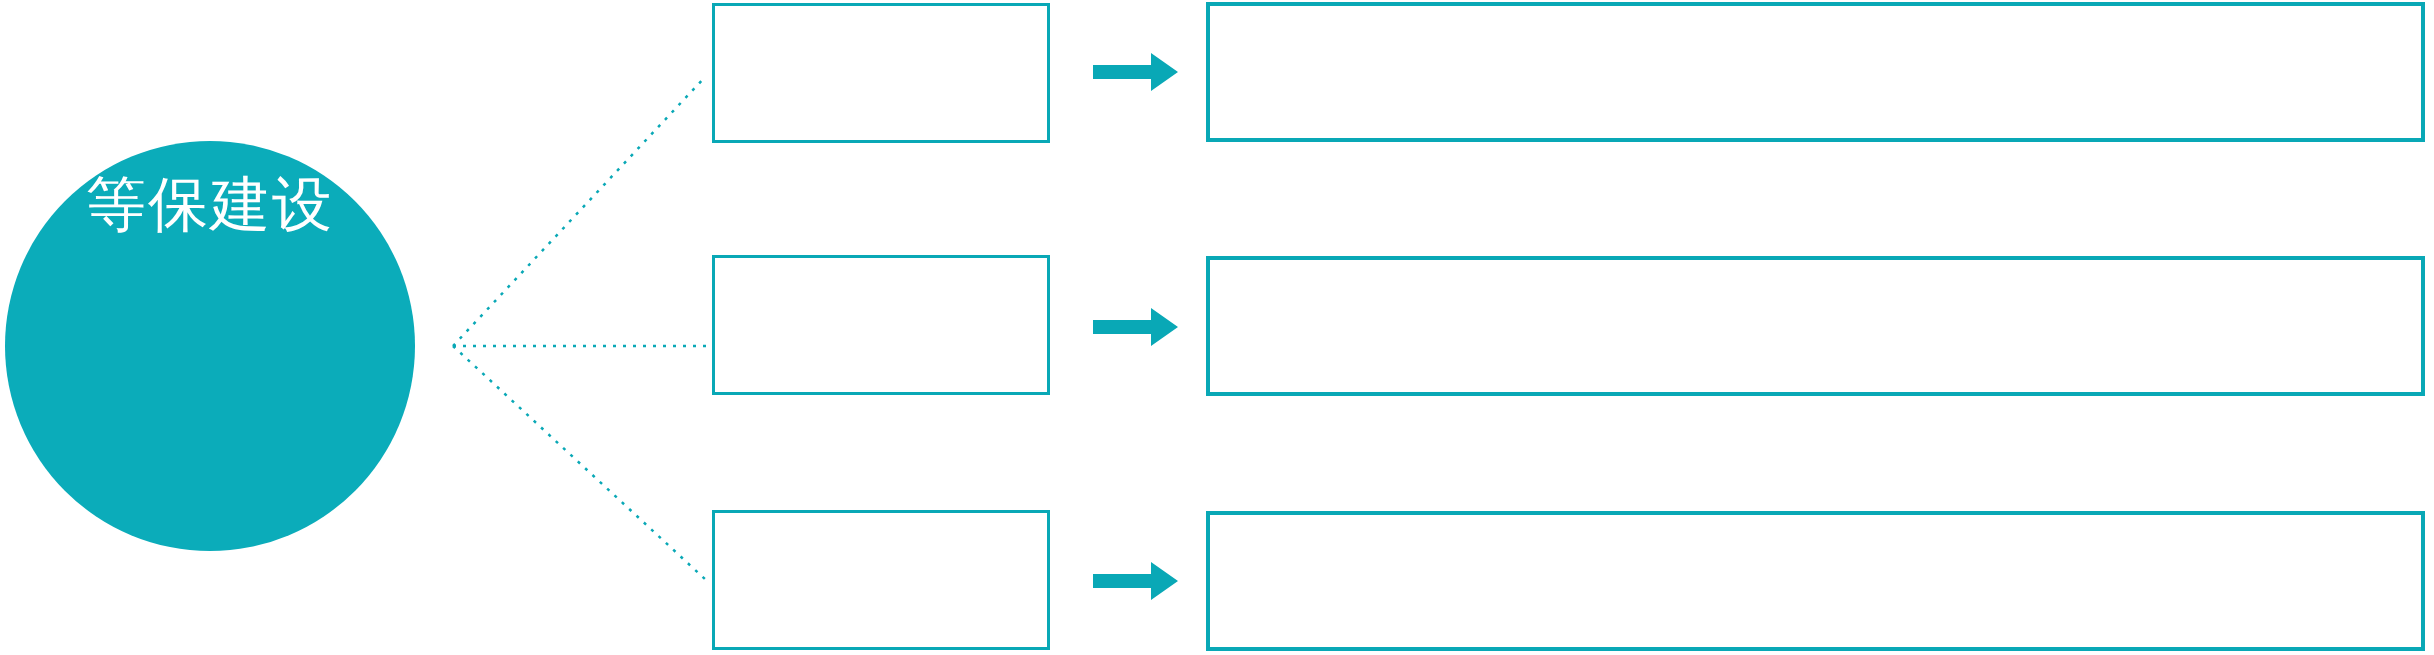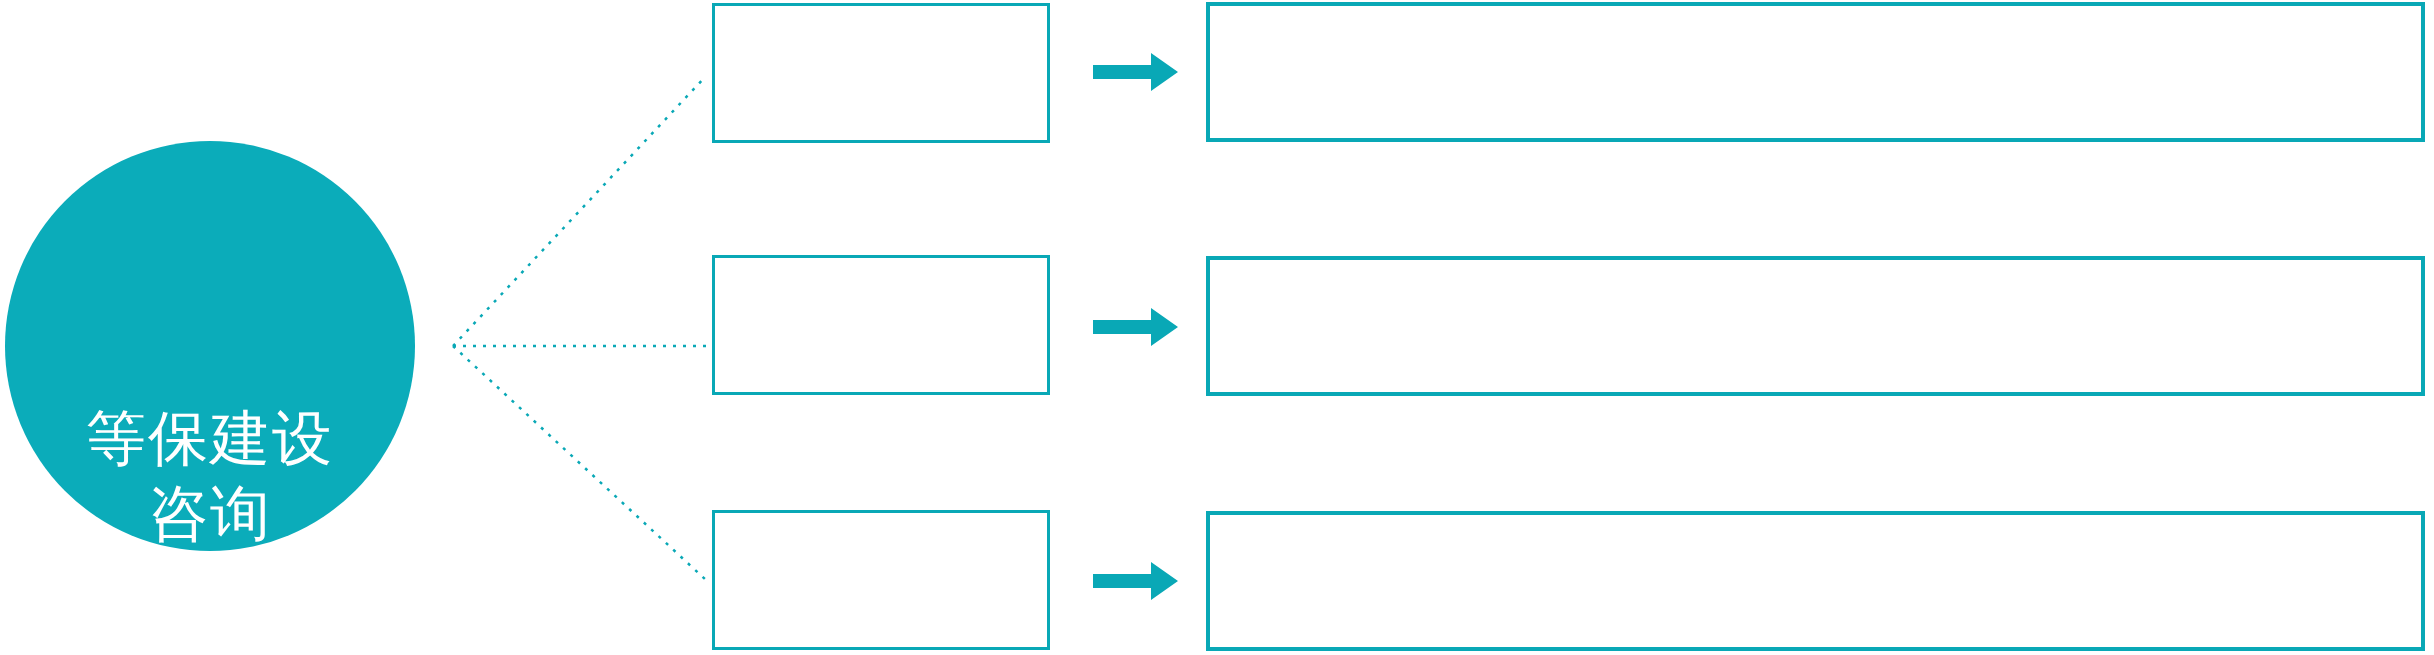--- a/index.html
+++ b/index.html
@@ -23,21 +23,21 @@
   
   .circle {
     position: absolute;
     left: 5px;
     top: 141px;
     width: 410px;
     height: 410px;
     border-radius: 50%;
     background: var(--circle-fill);
     display: flex;
-    align-items: flex-end;
+    align-items: flex-start;
     justify-content: center;
   }
   .circle-label {
     display: flex;
     flex-direction: column;
     align-items: center;
     color: var(--label-text);
     font-size: 60px;
     line-height: 75px;
     font-weight: 300;
@@ -97,21 +97,20 @@
   .lb3 { top: 511px; }
 </style>
 </head>
 <body>
 
 <div class="canvas">
 
   <div class="circle">
     <div class="circle-label">
       <span>等保建设</span>
-      <span>咨询</span>
     </div>
   </div>
 
   <svg class="connectors" viewBox="0 0 2434 655" xmlns="http://www.w3.org/2000/svg" aria-hidden="true">
     <line x1="453" y1="346" x2="706" y2="76"></line>
     <line x1="453" y1="346" x2="706" y2="346"></line>
     <line x1="453" y1="346" x2="706" y2="580"></line>
   </svg>
 
   <div class="small-box sb1"></div>

